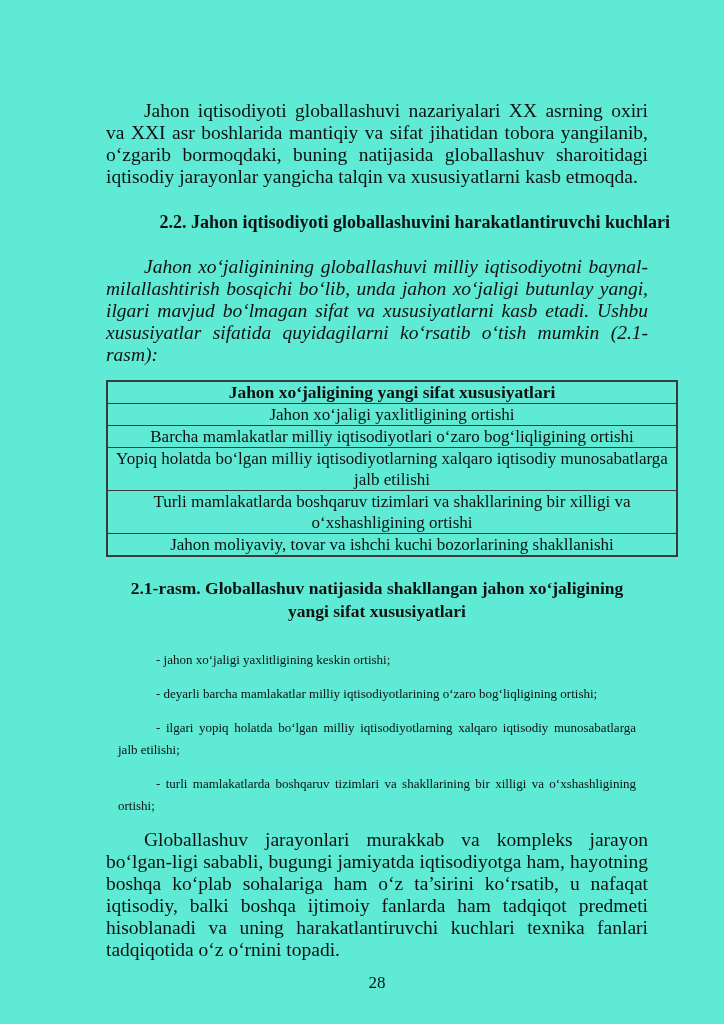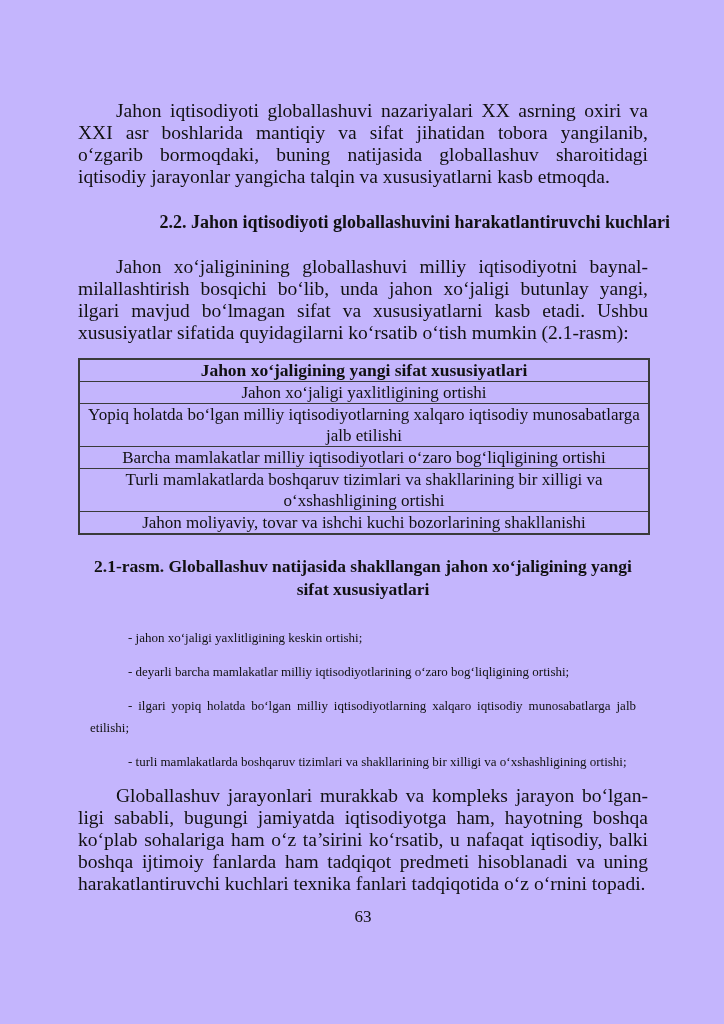--- a/index.html
+++ b/index.html
@@ -12,39 +12,39 @@
     height: 1024px;
     position: relative;
     font-family: "Liberation Serif", "DejaVu Serif", serif;
     color: #111111;
     -webkit-font-smoothing: antialiased;
   }
   .sheet {
     box-sizing: border-box;
     width: 724px;
     height: 1024px;
-    padding: 100px 76px 0 78px;
-    background: #c4b5fd;
+    padding: 100px 76px 0 106px;
+    background: #5eead4;
   }
   .body-text {
     font-size: 19.5px;
     line-height: 22px;
     text-align: justify;
     text-indent: 38px;
     margin: 0;
   }
   .section-heading {
     font-weight: bold;
     font-size: 18px;
     line-height: 24px;
     text-align: right;
     white-space: nowrap;
     margin: 22px -22px 0 -22px;
   }
-  .para2 { margin-top: 22px; }
+  .para2 { margin-top: 22px; font-style: italic; }
   table.figure-table {
     width: 572px;
     margin-top: 14px;
     border-collapse: collapse;
     border: 2px solid #3a3a3a;
     font-size: 17px;
     line-height: 21px;
   }
   table.figure-table td {
     border: 1px solid #3a3a3a;
@@ -91,24 +91,24 @@
 
   <table class="figure-table">
     <tbody>
       <tr class="header-row">
         <td>Jahon xo‘jaligining yangi sifat xususiyatlari</td>
       </tr>
       <tr>
         <td>Jahon xo‘jaligi yaxlitligining ortishi</td>
       </tr>
       <tr>
-        <td>Yopiq holatda bo‘lgan milliy iqtisodiyotlarning xalqaro iqtisodiy munosabatlarga jalb etilishi</td>
+        <td>Barcha mamlakatlar milliy iqtisodiyotlari o‘zaro bog‘liqligining ortishi</td>
       </tr>
       <tr>
-        <td>Barcha mamlakatlar milliy iqtisodiyotlari o‘zaro bog‘liqligining ortishi</td>
+        <td>Yopiq holatda bo‘lgan milliy iqtisodiyotlarning xalqaro iqtisodiy munosabatlarga jalb etilishi</td>
       </tr>
       <tr>
         <td>Turli mamlakatlarda boshqaruv tizimlari va shakllarining bir xilligi va o‘xshashligining ortishi</td>
       </tr>
       <tr>
         <td>Jahon moliyaviy, tovar va ishchi kuchi bozorlarining shakllanishi</td>
       </tr>
     </tbody>
   </table>
 
@@ -116,15 +116,15 @@
 
   <div class="bullets">
     <p class="bullet-item">- jahon xo‘jaligi yaxlitligining keskin ortishi;</p>
     <p class="bullet-item">- deyarli barcha mamlakatlar milliy iqtisodiyotlarining o‘zaro bog‘liqligining ortishi;</p>
     <p class="bullet-item">- ilgari yopiq holatda bo‘lgan milliy iqtisodiyotlarning xalqaro iqtisodiy munosabatlarga jalb etilishi;</p>
     <p class="bullet-item">- turli mamlakatlarda boshqaruv tizimlari va shakllarining bir xilligi va o‘xshashligining ortishi;</p>
   </div>
 
   <p class="body-text">Globallashuv jarayonlari murakkab va kompleks jarayon bo‘lgan-ligi sababli, bugungi jamiyatda iqtisodiyotga ham, hayotning boshqa ko‘plab sohalariga ham o‘z ta’sirini ko‘rsatib, u nafaqat iqtisodiy, balki boshqa ijtimoiy fanlarda ham tadqiqot predmeti hisoblanadi va uning harakatlantiruvchi kuchlari texnika fanlari tadqiqotida o‘z o‘rnini topadi.</p>
 
-  <div class="page-number">63</div>
+  <div class="page-number">28</div>
 
 </div>
 
 </body></html>

